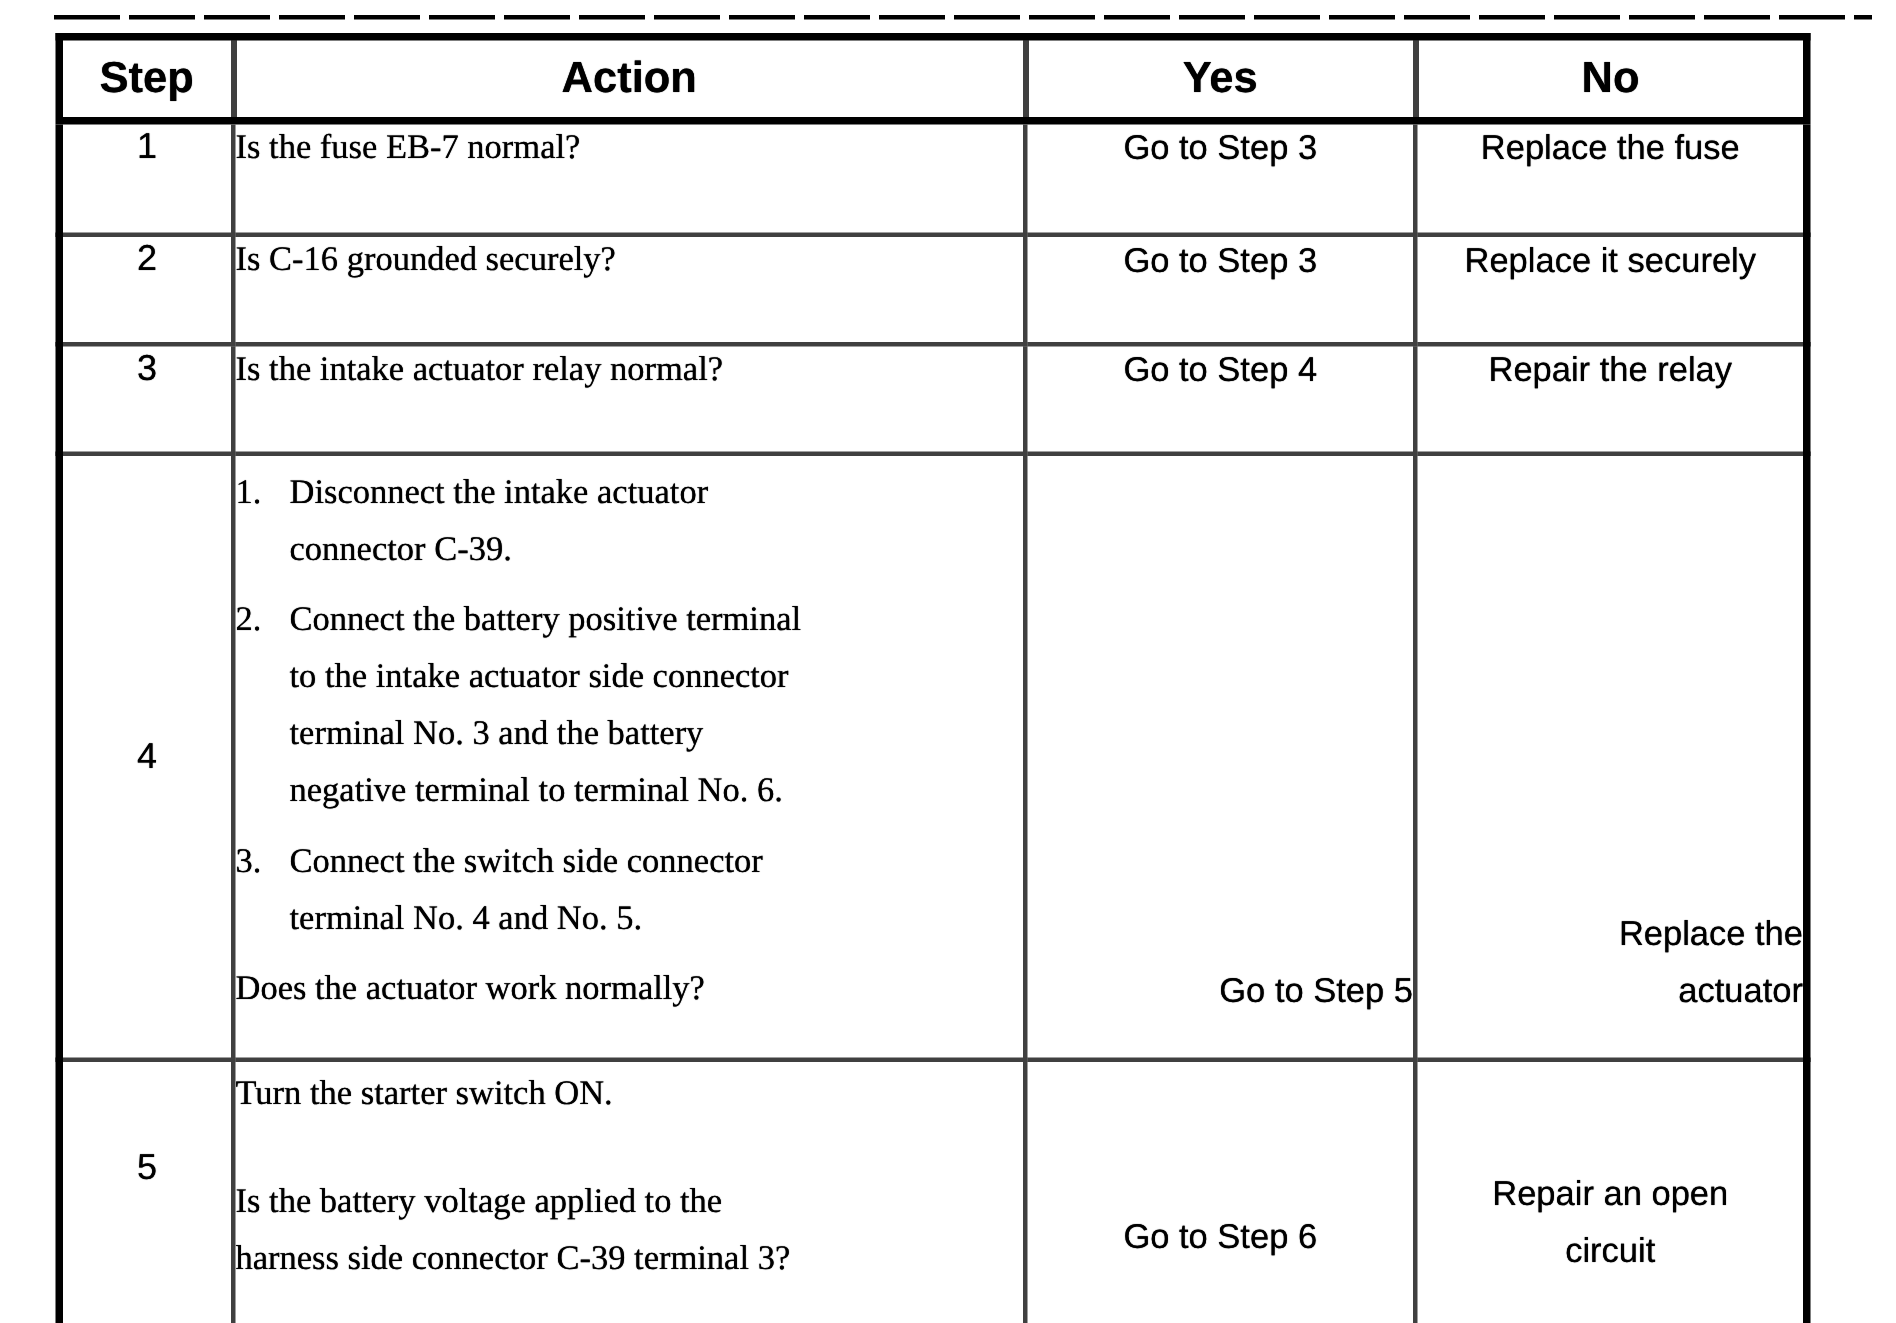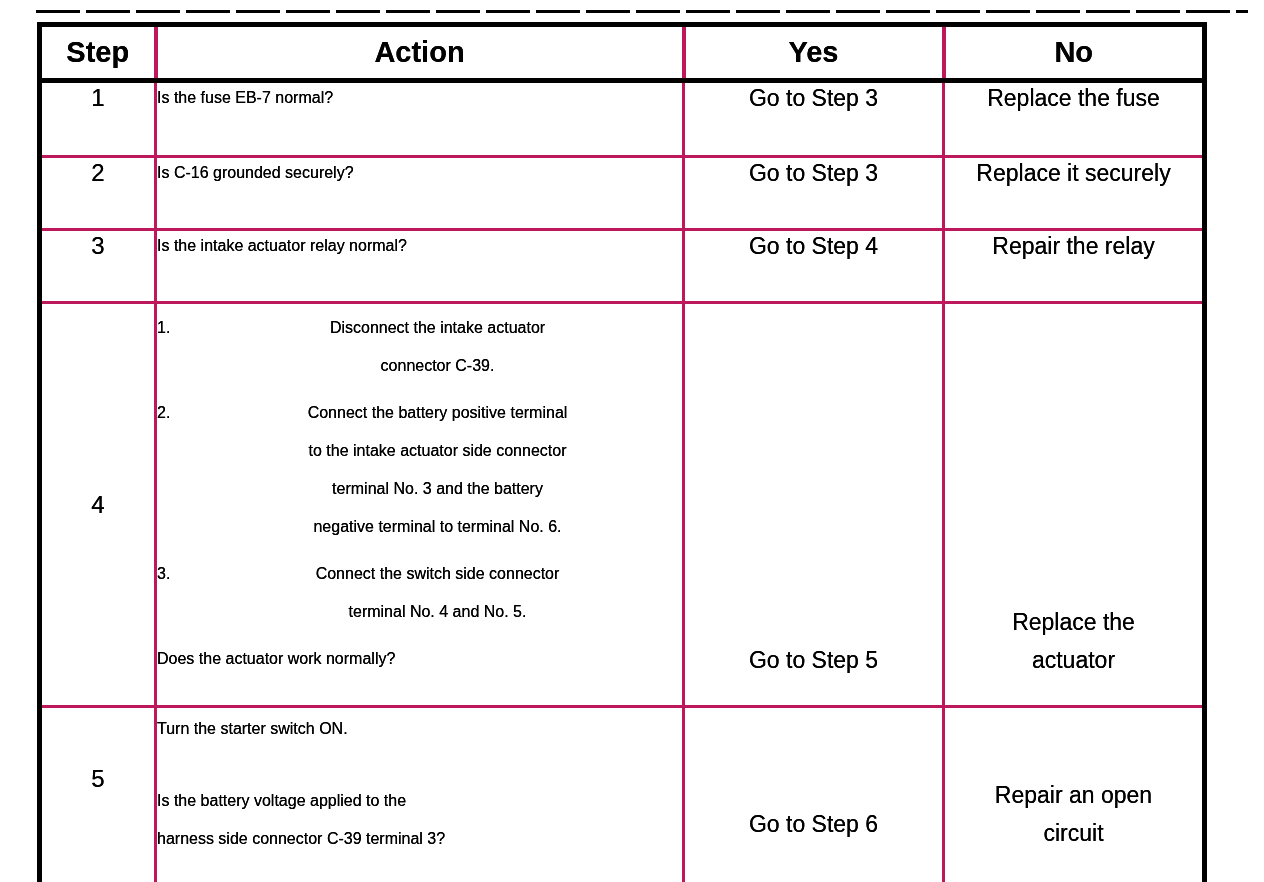--- a/index.html
+++ b/index.html
@@ -28,21 +28,21 @@
     position: absolute;
     left: 37px;
     top: 22px;
     width: 1165px;
     border-collapse: collapse;
     table-layout: fixed;
     border: 5px solid #000;
     text-shadow: 0 0 0.6px #000;
   }
   table.tt th, table.tt td {
-    border: 3px solid #be185d;
+    border: 3px solid #404040;
     padding: 0;
     vertical-align: top;
     overflow: hidden;
   }
   table.tt thead th {
     border-bottom: 5px solid #000;
     border-left-width: 4px;
     border-right-width: 4px;
     height: 51px;
     font-size: 29px;
@@ -50,23 +50,24 @@
     text-align: center;
     vertical-align: middle;
   }
   td.step {
     text-align: center;
     font-size: 24px;
     line-height: 30px;
     padding-top: 10px;
   }
   td.action {
-    font-size: 16px;
+    font-size: 23px;
     line-height: 30px;
     padding: 10px 8px 0 14px;
+    font-family: Liberation Serif, serif;
   }
   td.ans {
     text-align: center;
     font-size: 23px;
     line-height: 30px;
     padding-top: 10px;
   }
   tr.r1 { height: 76px; }
   tr.r2 { height: 73px; }
   tr.r3 { height: 73px; }
@@ -80,30 +81,31 @@
   }
   tr.r4 td.action {
     padding-top: 5px;
     line-height: 38px;
   }
   tr.r4 td.ans {
     vertical-align: bottom;
     padding-top: 0;
     padding-bottom: 26px;
     line-height: 38px;
+    text-align: right;
   }
   .item {
     display: flex;
     margin-bottom: 9px;
   }
   .inum {
     flex: 0 0 36px;
     width: 36px;
   }
-  .ilines { flex: 1; text-align: center; }
+  .ilines { flex: 1; }
   .question { margin-top: 0; }
 
   
   tr.r5 td.step {
     padding-top: 56px;
   }
   tr.r5 td.action {
     padding-top: 2px;
     line-height: 38px;
   }

